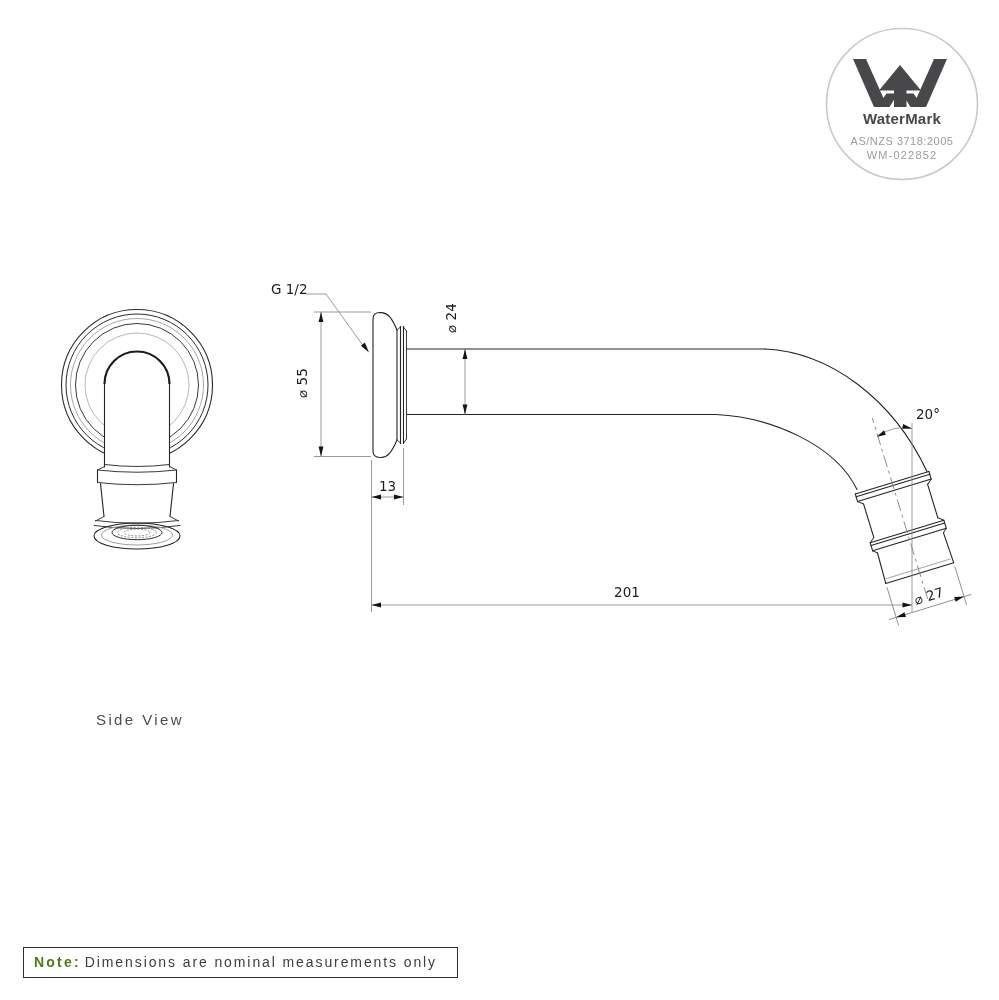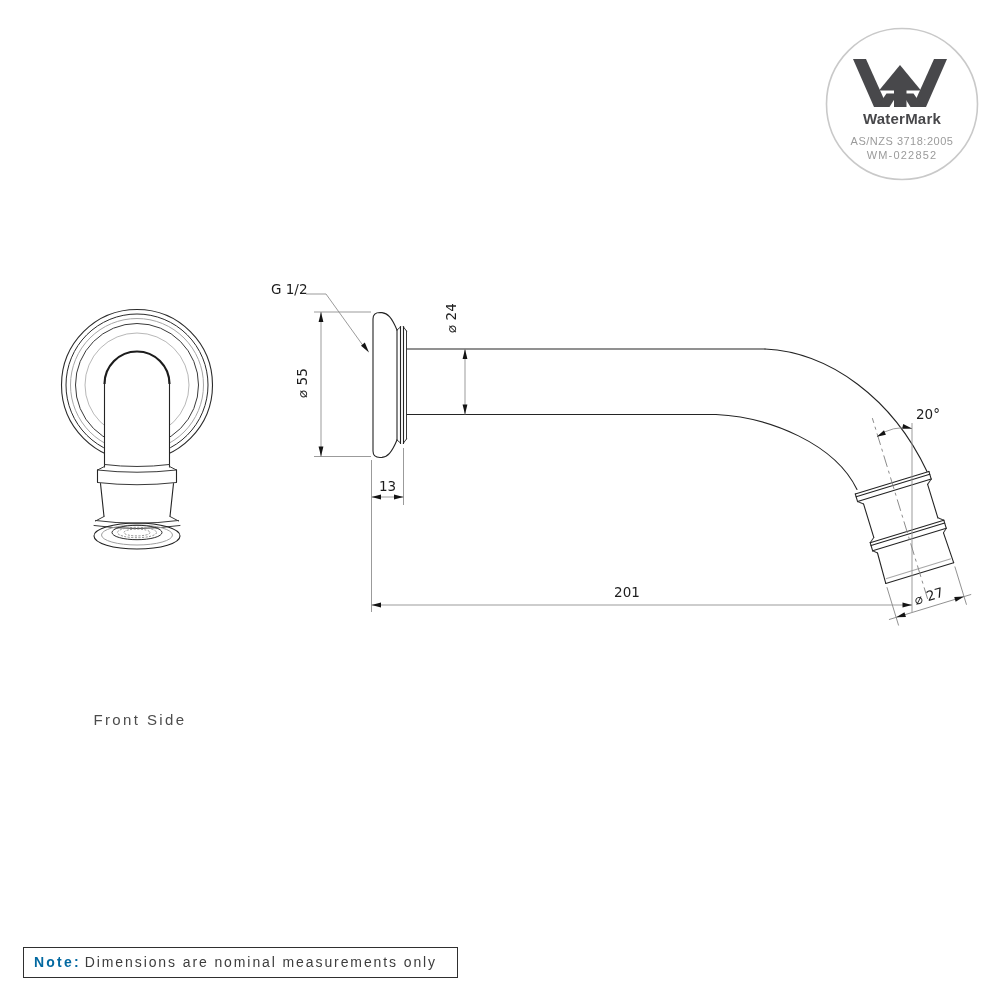--- a/index.html
+++ b/index.html
@@ -6,21 +6,21 @@
   .stage{position:relative;width:999px;height:1000px;background:#fff;overflow:hidden;
          font-family:"Liberation Sans",sans-serif;}
   .stage svg{position:absolute;left:0;top:0;}
   .view-label{position:absolute;text-align:center;font-size:15px;letter-spacing:2.4px;
               color:#4c4c4c;font-weight:400;}
   .front-label{left:20px;top:711px;width:240px;}
   .side-label{left:510px;top:711px;width:240px;}
   .note-box{position:absolute;left:23px;top:947px;width:423px;height:29px;
             border:1px solid #2f2f2f;line-height:29px;padding-left:10px;
             font-size:14px;letter-spacing:1.9px;color:#3d3d3d;white-space:nowrap;overflow:hidden;}
-  .note-box b{color:#0369a1;font-weight:700;margin-right:4px;letter-spacing:2.2px;}
+  .note-box b{color:#4d7c0f;font-weight:700;margin-right:4px;letter-spacing:2.2px;}
   .logo-text{position:absolute;left:802px;width:200px;text-align:center;}
   .logo-brand{top:110px;font-size:15px;font-weight:700;color:#47474a;letter-spacing:0.2px;}
   .logo-standard{top:135px;font-size:11px;color:#9b9b9b;letter-spacing:0.5px;}
   .logo-license{top:149px;font-size:11px;color:#9b9b9b;letter-spacing:1.2px;}
   .dimtext{font-family:"DejaVu Sans",sans-serif;font-size:13.5px;fill:#1d1d1d;}
   .outline{stroke:#242424;stroke-width:1.1;fill:none;stroke-linecap:round;}
   .outline2{stroke:#3a3a3a;stroke-width:1;fill:none;stroke-linecap:round;}
   .lightline{stroke:#a8a8a8;stroke-width:1;fill:none;}
   .dimline{stroke:#909090;stroke-width:0.9;fill:none;}
   .arrow{fill:#141414;stroke:none;}
@@ -161,21 +161,21 @@
 
   <g>
     <path class="dimline" d="M877,436.5 A46,46 0 0 1 912,428.5"></path>
     <path class="arrow" d="M876.8,436.8 L885.9,434.8 L884,430.2 Z"></path>
     <path class="arrow" d="M912,428.5 L902.2,428.7 L903.2,424.1 Z"></path>
     <text class="dimtext" x="916" y="419">20°</text>
   </g>
 
 </svg>
 
-<div class="view-label front-label">Front Side</div>
+<div class="view-label front-label">Side View</div>
 
 <div class="note-box"><b>Note:</b><span>Dimensions are nominal measurements only</span></div>
 
 <div class="logo-text logo-brand">WaterMark</div>
 <div class="logo-text logo-standard">AS/NZS 3718:2005</div>
 <div class="logo-text logo-license">WM-022852</div>
 
 </div>
 
 </body></html>

